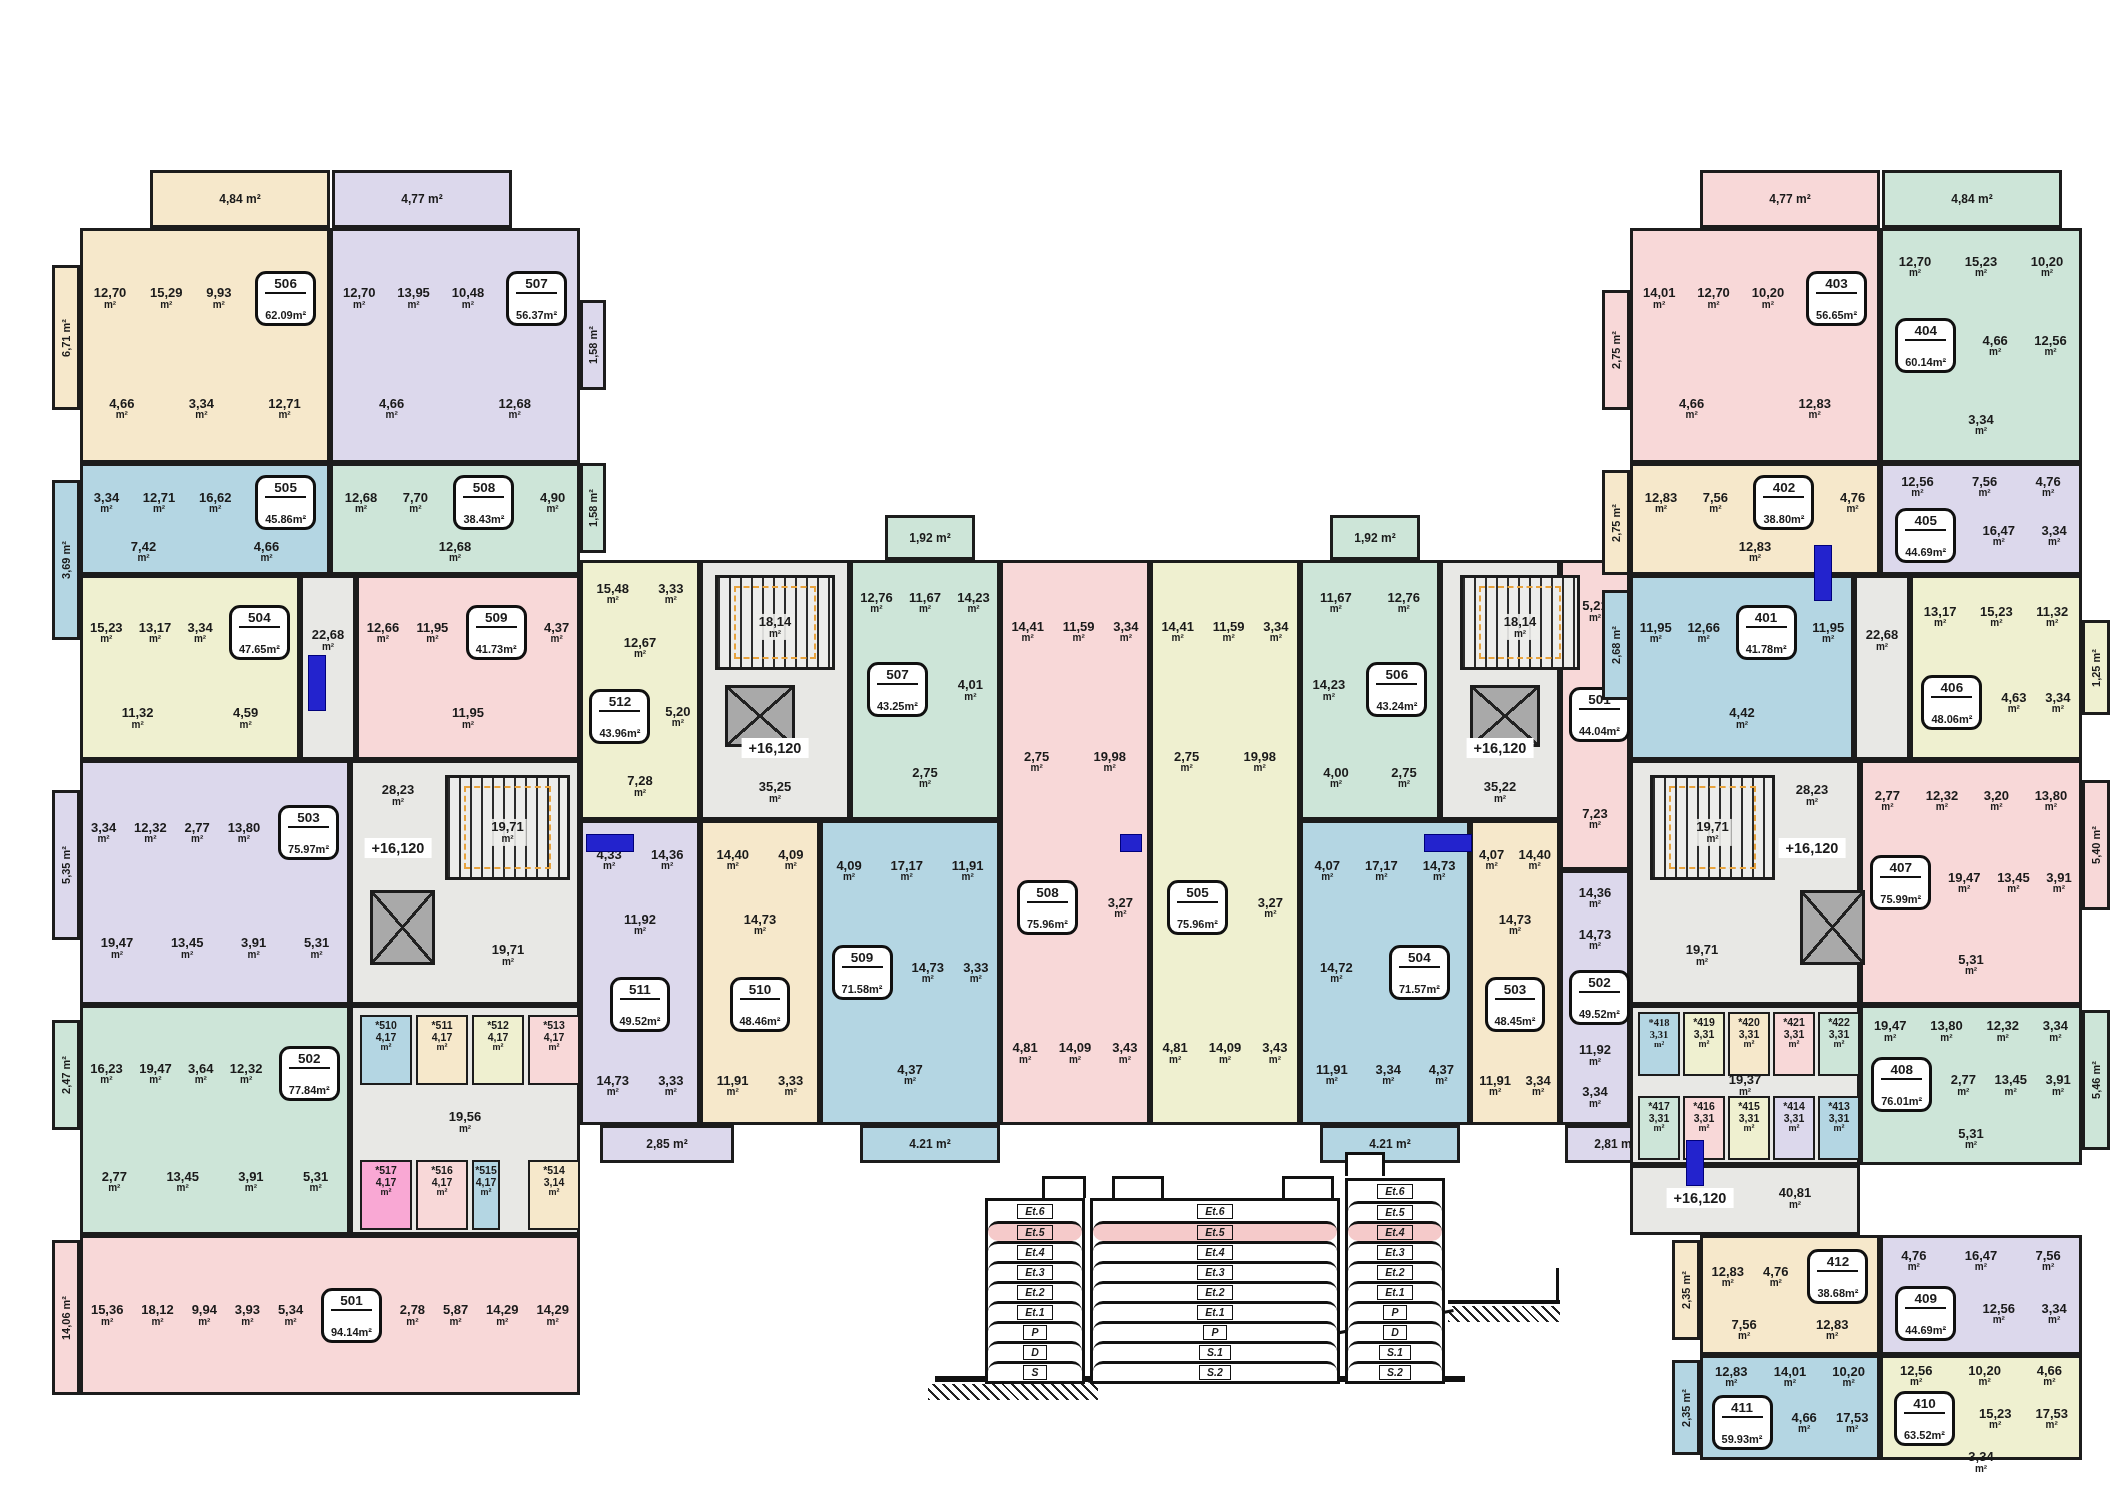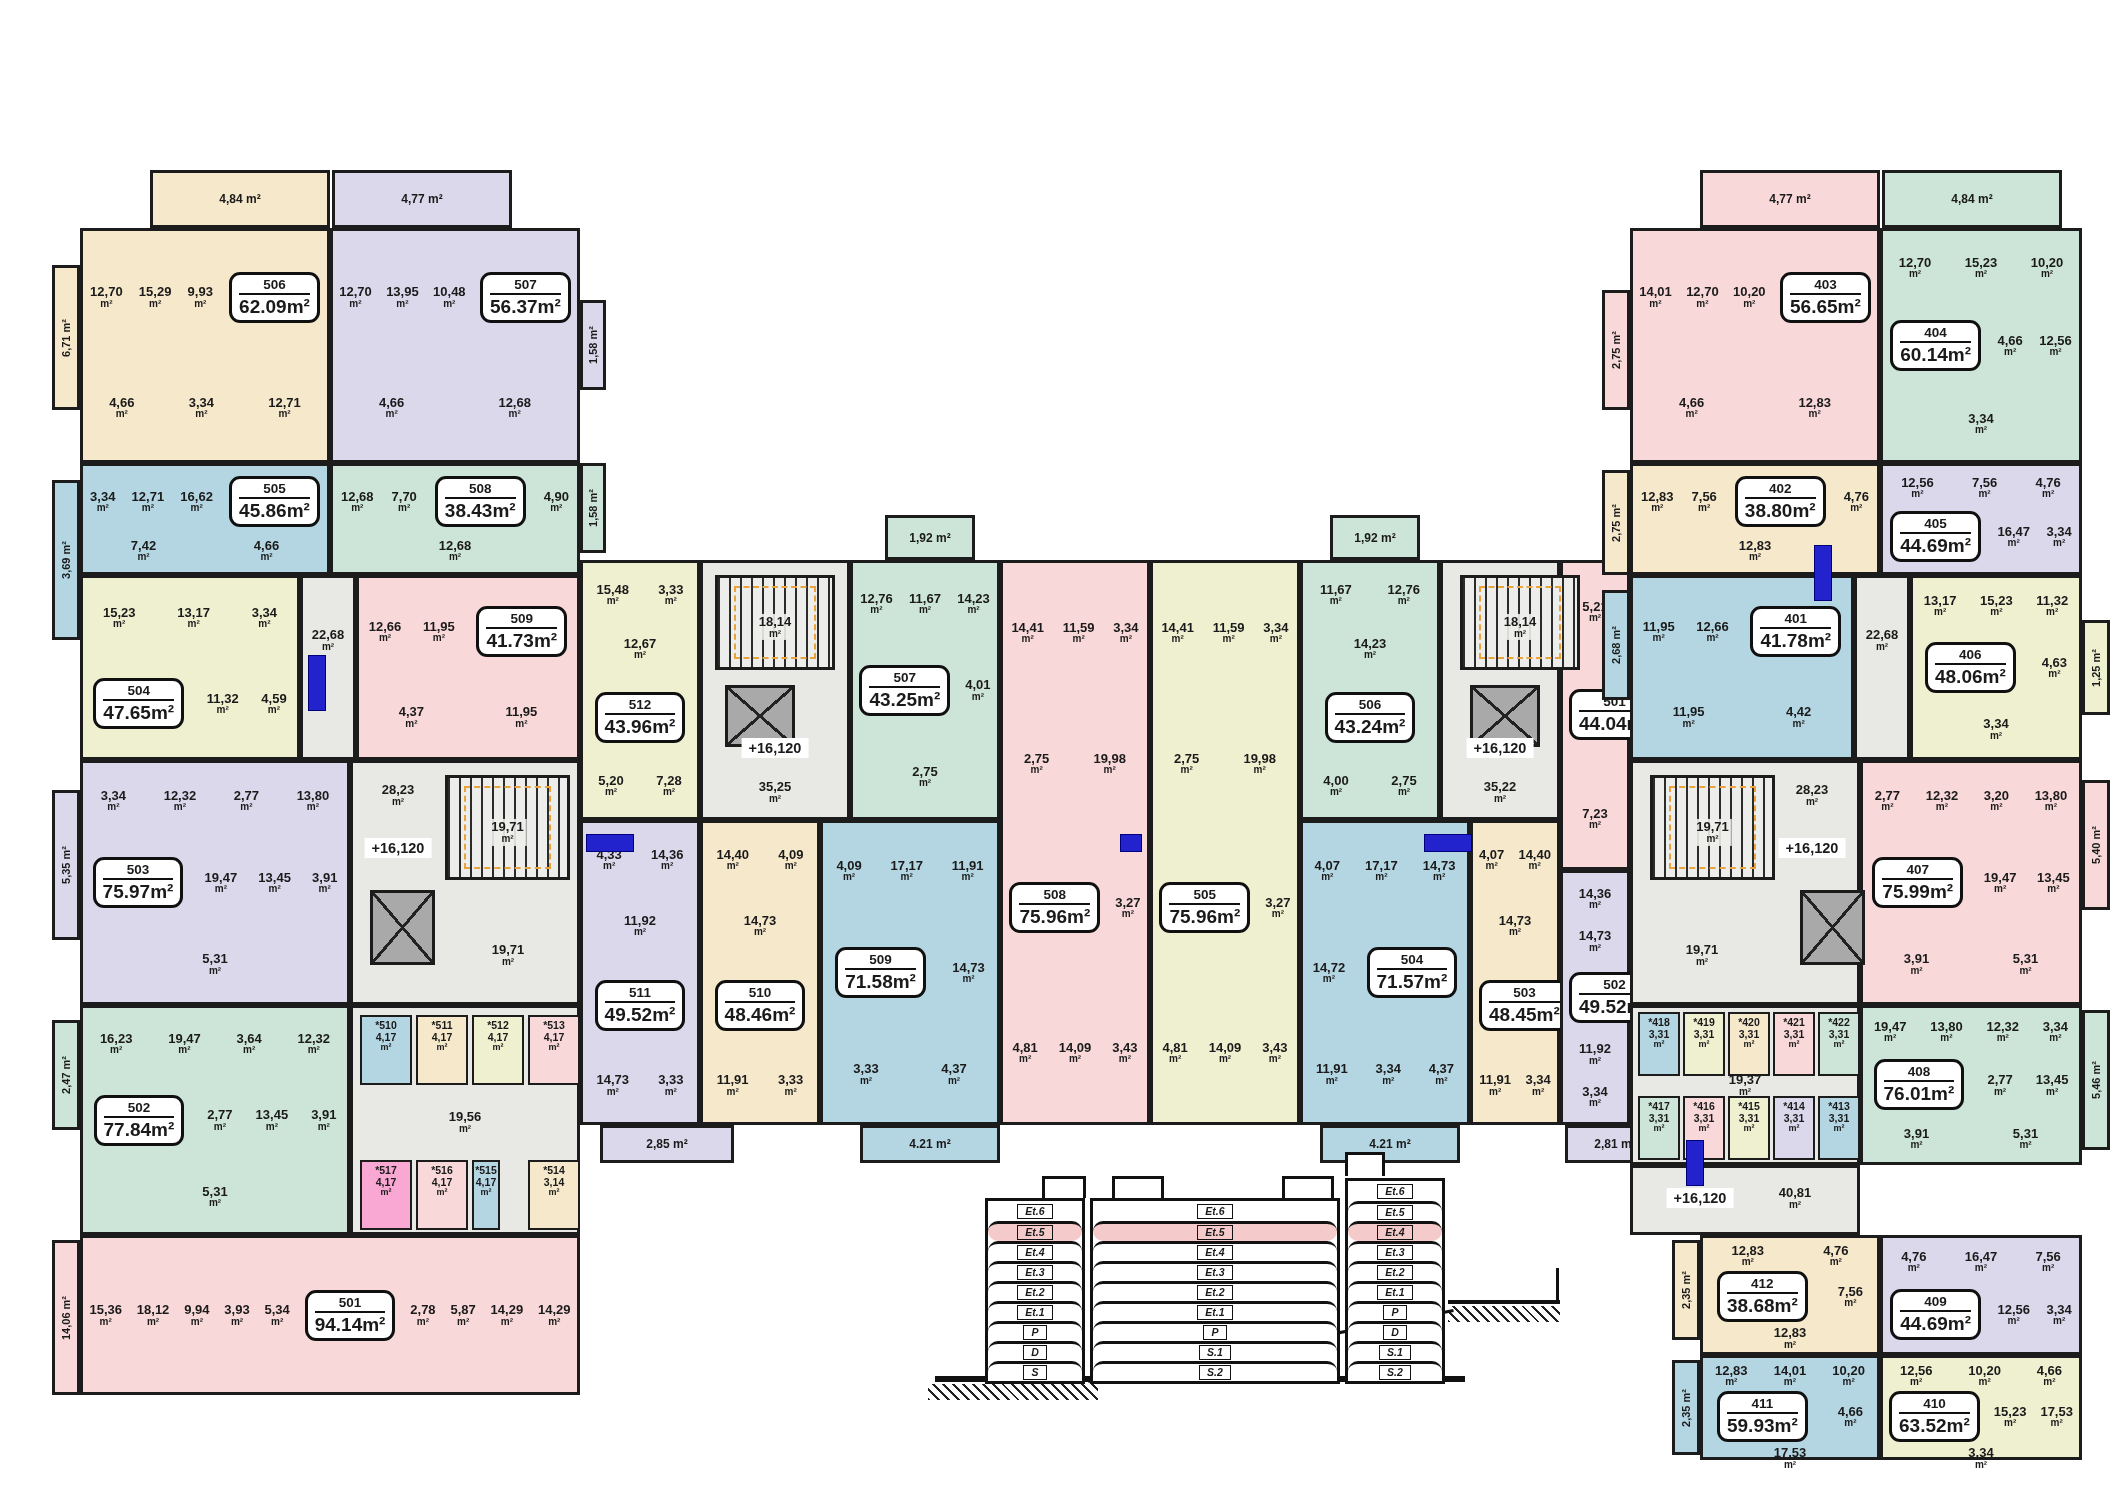--- a/index.html
+++ b/index.html
@@ -6,21 +6,21 @@
   #canvas{position:relative;width:2117px;height:1497px;background:#ffffff;overflow:hidden;
           font-family:"Liberation Sans", sans-serif;color:#1a1a1a;}
   .block{position:absolute;border:3px solid #1c1c1c;box-sizing:border-box;}
   .rooms{display:flex;flex-wrap:wrap;gap:4px 14px;justify-content:space-around;align-content:space-around;
          align-items:center;width:100%;height:100%;padding:6px;box-sizing:border-box;}
   .room{text-align:center;line-height:1.02;font-weight:bold;}
   .room .v{font-size:13px;display:block;}
   .room .u{font-size:10px;display:block;}
   .badge{background:#fff;border:3px solid #101010;border-radius:11px;padding:2px 7px;text-align:center;flex:0 0 auto;}
   .bnum{font-size:13.5px;font-weight:bold;border-bottom:2.5px solid #101010;padding:0 5px 1px;}
-  .barea{font-size:19px;font-weight:bold;padding-top:1px;white-space:nowrap;}
+  .barea{font-size:11px;font-weight:bold;padding-top:15px;white-space:nowrap;}
   .rotlabel{position:absolute;top:50%;left:50%;transform:translate(-50%,-50%) rotate(-90deg);
             white-space:nowrap;font-size:11px;font-weight:bold;}
   .ilabel{position:absolute;inset:0;display:flex;align-items:center;justify-content:center;
           font-size:12px;font-weight:bold;}
   .flabel{position:absolute;transform:translate(-50%,-50%);text-align:center;font-weight:bold;line-height:1.05;z-index:5;}
   .flabel .v{font-size:13px;display:block;}
   .flabel .u{font-size:10px;display:block;}
   .level{position:absolute;transform:translate(-50%,-50%);background:#ffffff;padding:2px 7px;
          font-weight:bold;font-size:14.5px;z-index:6;white-space:nowrap;}
   .stairs{position:absolute;border:3px solid #1c1c1c;box-sizing:border-box;background:
@@ -1263,21 +1263,21 @@
     <div class="cell" style="left: 472px; top: 1160px; width: 28px; height: 70px; position: absolute; background: rgb(180, 214, 227);">
       <div class="ci">*515</div>
       <div class="cv">4,17</div>
       <div class="cu">m²</div>
     </div>
     <div class="cell" style="left: 528px; top: 1160px; width: 52px; height: 70px; position: absolute; background: rgb(246, 232, 203);">
       <div class="ci">*514</div>
       <div class="cv">3,14</div>
       <div class="cu">m²</div>
     </div>
-    <div class="cell" style="left: 1638px; top: 1012px; width: 42px; height: 64px; position: absolute; background: rgb(180, 214, 227);">
+    <div class="cell" style="left: 1638px; top: 1012px; width: 42px; height: 64px; position: absolute; background: rgb(180, 214, 227); font-family: Liberation Serif, serif;">
       <div class="ci">*418</div>
       <div class="cv">3,31</div>
       <div class="cu">m²</div>
     </div>
     <div class="cell" style="left: 1683px; top: 1012px; width: 42px; height: 64px; position: absolute; background: rgb(239, 240, 208);">
       <div class="ci">*419</div>
       <div class="cv">3,31</div>
       <div class="cu">m²</div>
     </div>
     <div class="cell" style="left: 1728px; top: 1012px; width: 42px; height: 64px; position: absolute; background: rgb(246, 232, 203);">

